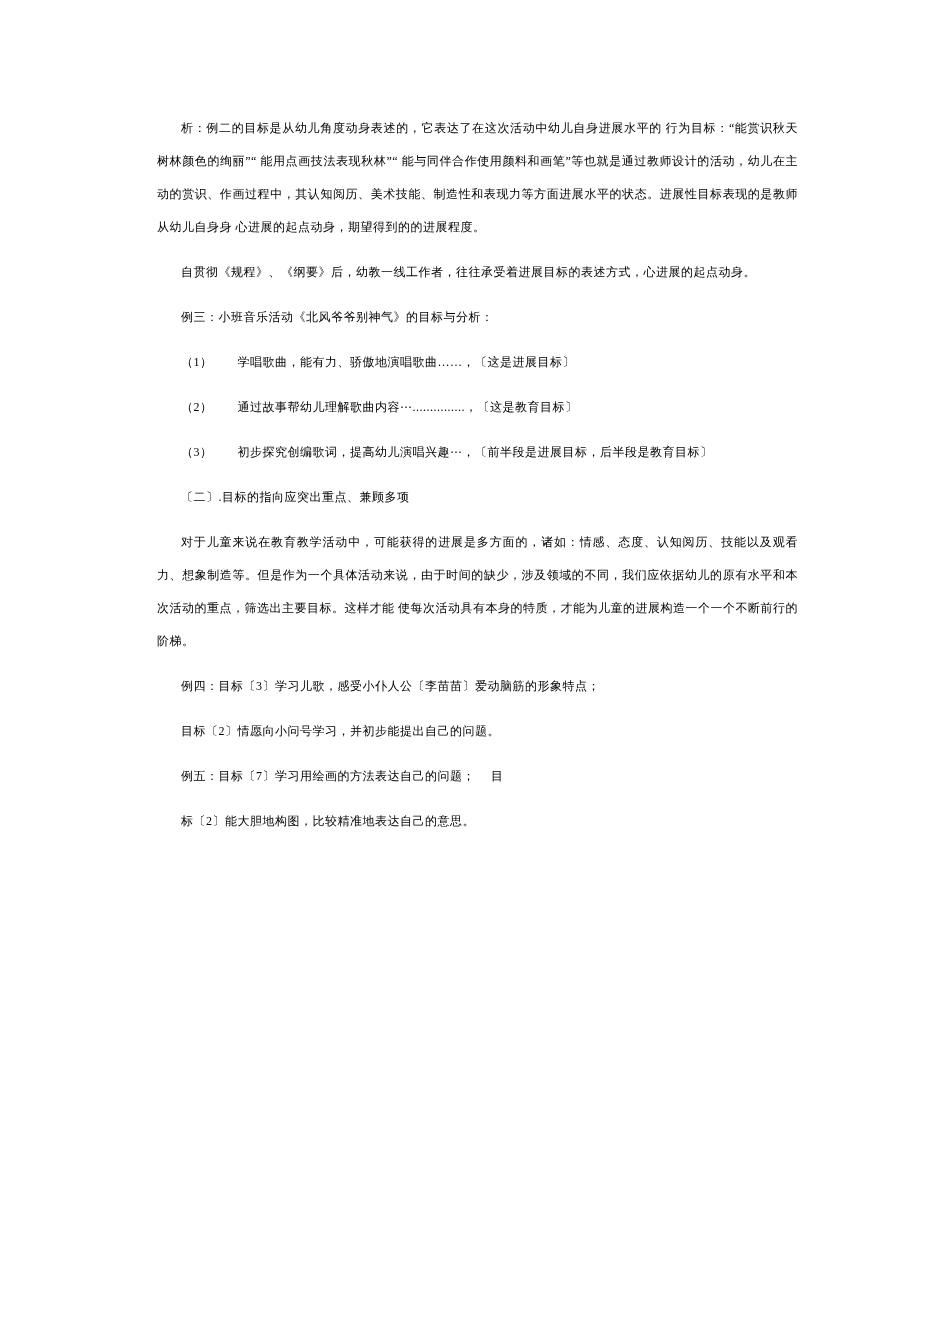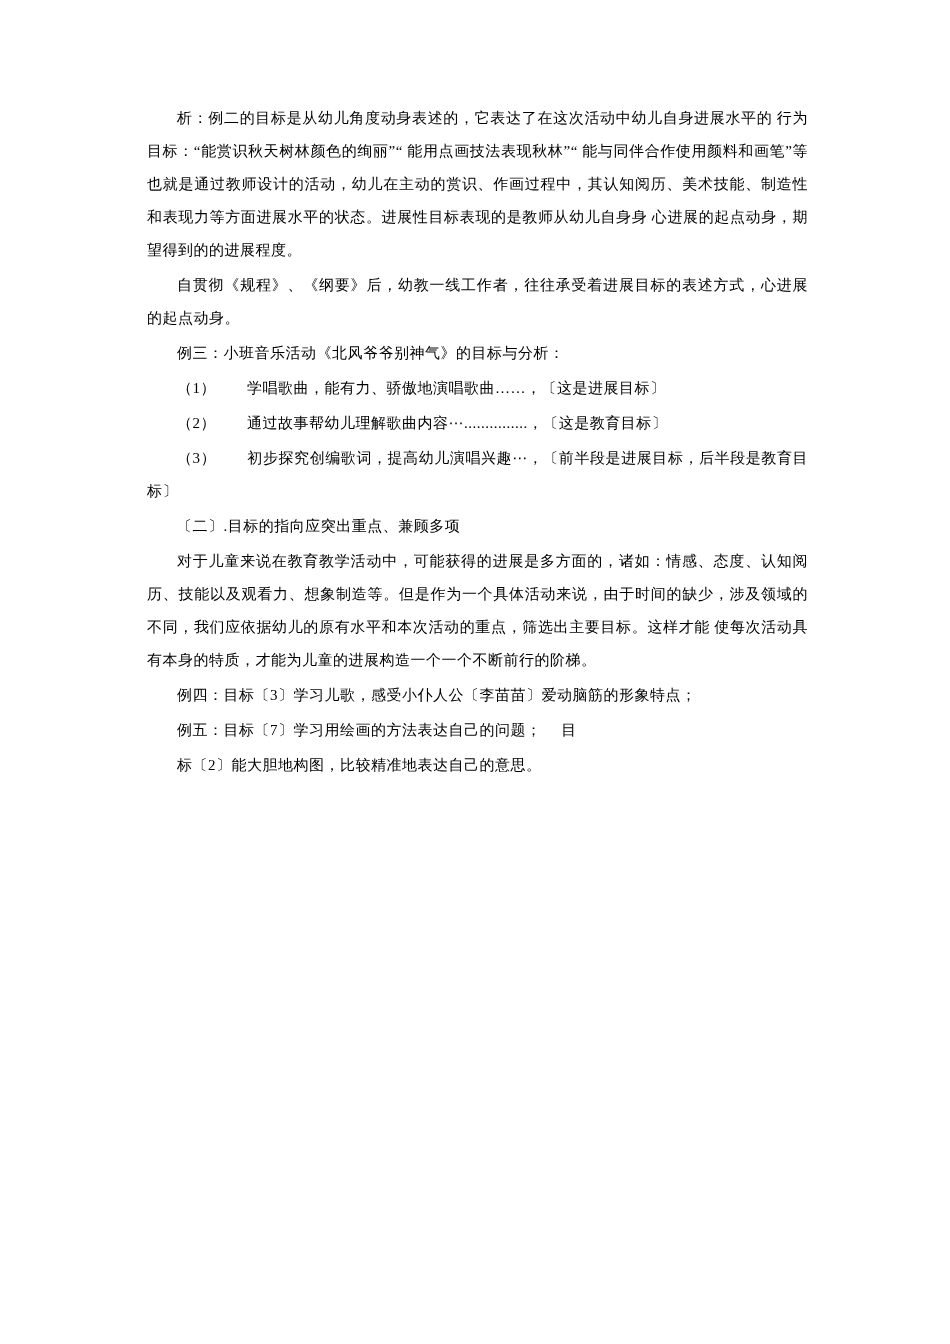--- a/index.html
+++ b/index.html
@@ -19,23 +19,23 @@
     width: 950px;
     height: 1344px;
     background: #ffffff;
     box-sizing: border-box;
     padding: 100px 140px 0 145px;
   }
   .content {
     width: 665px;
   }
   p.para {
-    margin: 2px;
+    margin: 12px;
     padding: 0;
-    font-size: 15px;
+    font-size: 12px;
     line-height: 33px;
     text-align: justify;
     text-indent: 2em;
     letter-spacing: 0.5px;
     word-break: break-all;
   }
 </style>
 </head>
 <body>
 
@@ -43,16 +43,17 @@
   <div class="content">
     <p class="para">析：例二的目标是从幼儿角度动身表述的，它表达了在这次活动中幼儿自身进展水平的 行为目标：“能赏识秋天树林颜色的绚丽”“ 能用点画技法表现秋林”“ 能与同伴合作使用颜料和画笔”等也就是通过教师设计的活动，幼儿在主动的赏识、作画过程中，其认知阅历、美术技能、制造性和表现力等方面进展水平的状态。进展性目标表现的是教师从幼儿自身身 心进展的起点动身，期望得到的的进展程度。</p>
     <p class="para">自贯彻《规程》、《纲要》后，幼教一线工作者，往往承受着进展目标的表述方式，心进展的起点动身。</p>
     <p class="para">例三：小班音乐活动《北风爷爷别神气》的目标与分析：</p>
     <p class="para">（1）　　学唱歌曲，能有力、骄傲地演唱歌曲……，〔这是进展目标〕</p>
     <p class="para">（2）　　通过故事帮幼儿理解歌曲内容⋯...............，〔这是教育目标〕</p>
     <p class="para">（3）　　初步探究创编歌词，提高幼儿演唱兴趣⋯，〔前半段是进展目标，后半段是教育目标〕</p>
     <p class="para">〔二〕.目标的指向应突出重点、兼顾多项</p>
     <p class="para">对于儿童来说在教育教学活动中，可能获得的进展是多方面的，诸如：情感、态度、认知阅历、技能以及观看力、想象制造等。但是作为一个具体活动来说，由于时间的缺少，涉及领域的不同，我们应依据幼儿的原有水平和本次活动的重点，筛选出主要目标。这样才能 使每次活动具有本身的特质，才能为儿童的进展构造一个一个不断前行的阶梯。</p>
     <p class="para">例四：目标〔3〕学习儿歌，感受小仆人公〔李苗苗〕爱动脑筋的形象特点；</p>
+    <p class="para">目标〔2〕情愿向小问号学习，并初步能提出自己的问题。</p>
     <p class="para">例五：目标〔7〕学习用绘画的方法表达自己的问题；　 目</p>
     <p class="para">标〔2〕能大胆地构图，比较精准地表达自己的意思。</p>
   </div>
 </div>
 
 </body></html>

